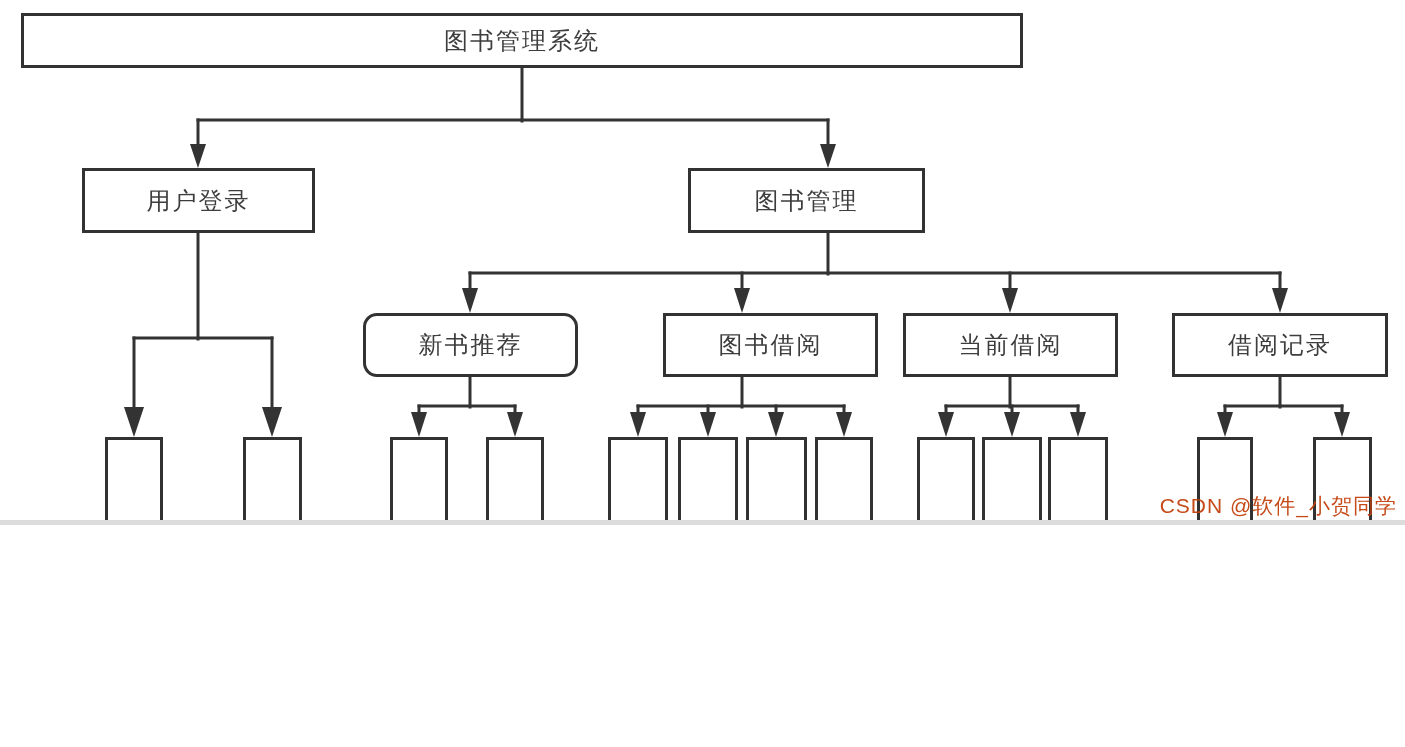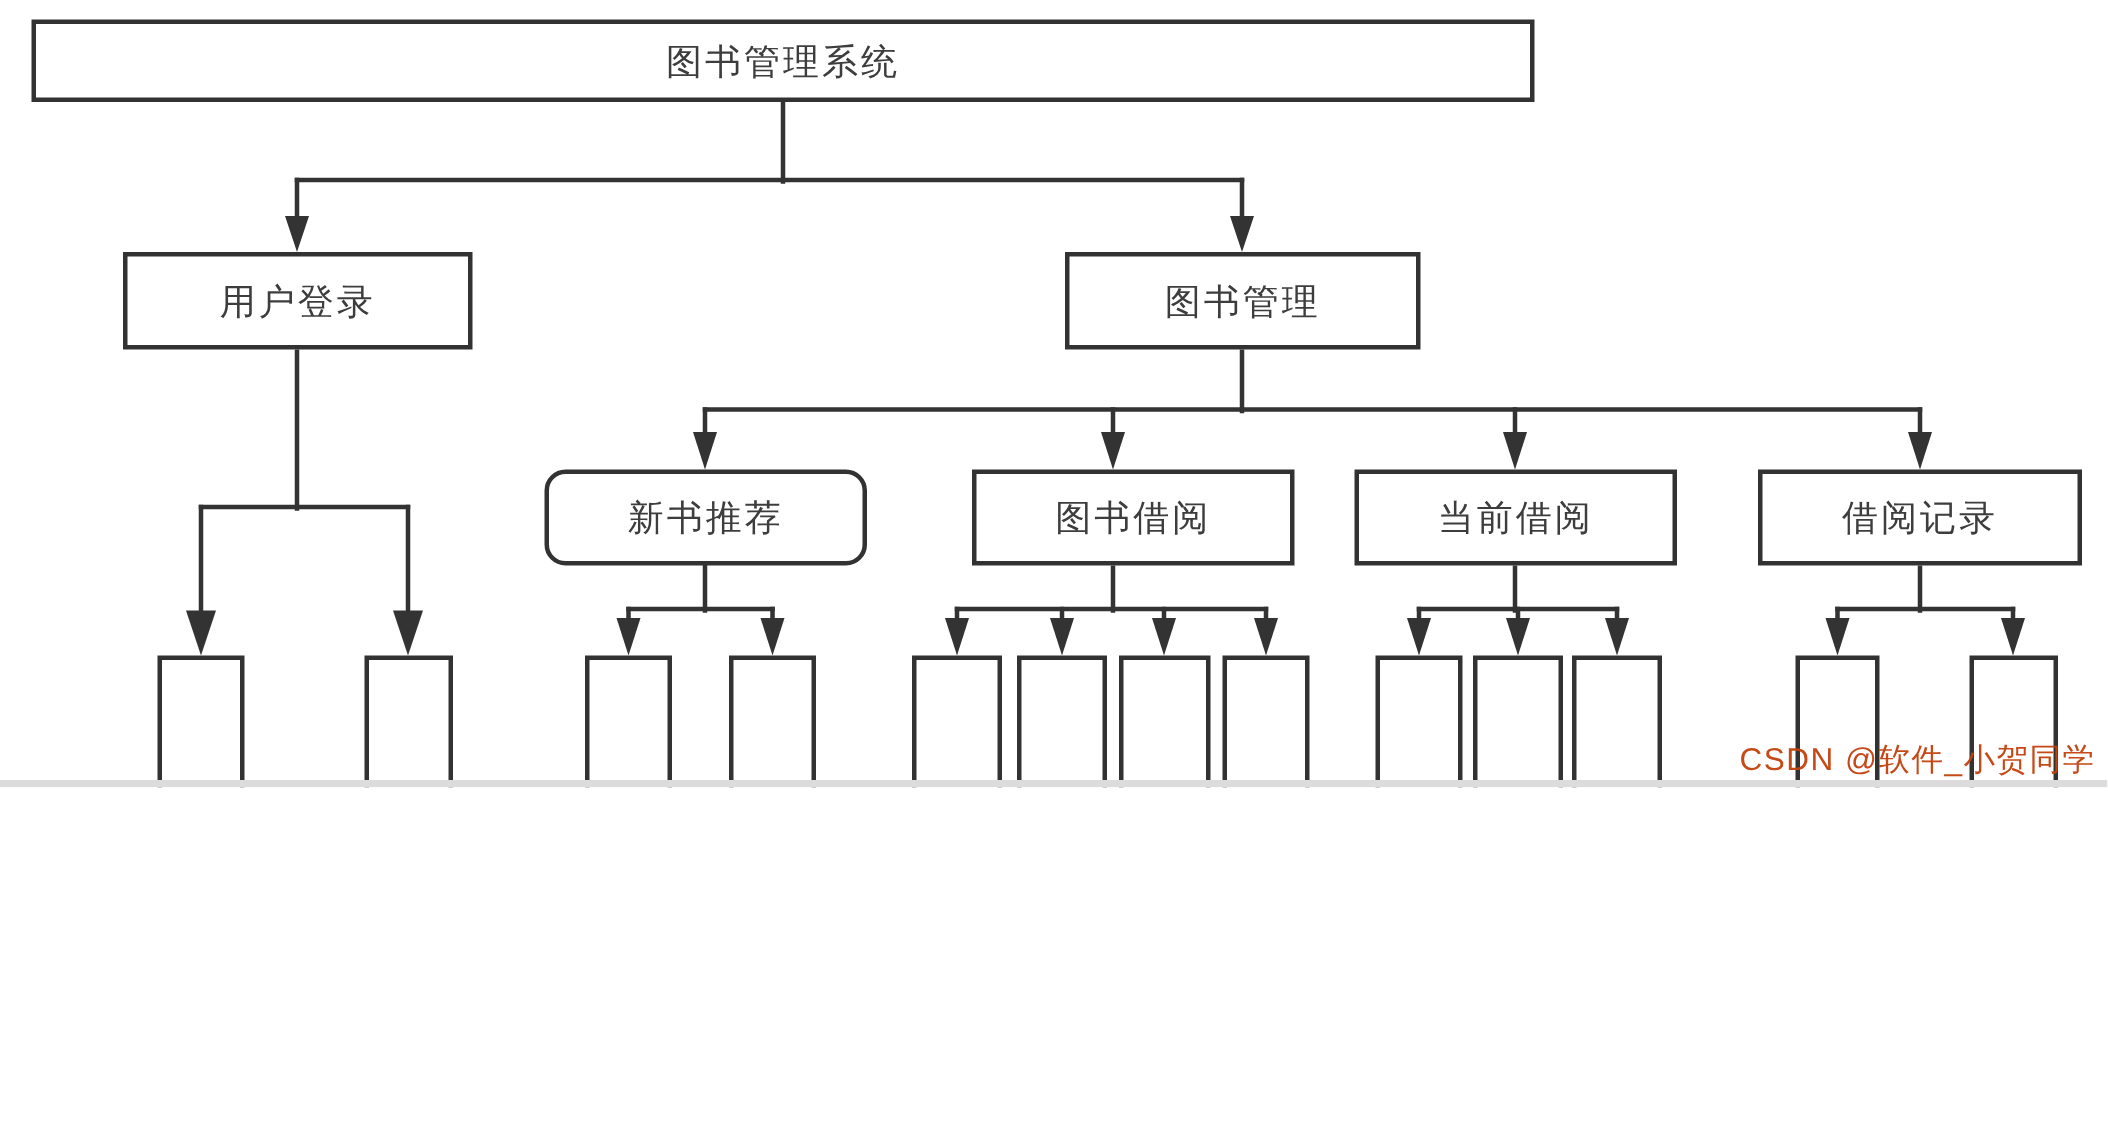--- a/index.html
+++ b/index.html
@@ -116,24 +116,24 @@
       <polygon points="1012,437 1004,412 1020,412"></polygon>
       <polygon points="1078,437 1070,412 1086,412"></polygon>
       <polygon points="1225,437 1217,412 1233,412"></polygon>
       <polygon points="1342,437 1334,412 1350,412"></polygon>
     </g>
   </svg>
 
   <div class="hbox" style="left:21px;top:13px;width:1002px;height:55px;">图书管理系统</div>
 
   <div class="hbox" style="left:82px;top:168px;width:233px;height:65px;">用户登录</div>
-  <div class="hbox" style="left:710px;top:168px;width:237px;height:65px;">图书管理</div>
+  <div class="hbox" style="left:688px;top:168px;width:237px;height:65px;">图书管理</div>
 
   <div class="hbox" style="left:363px;top:313px;width:215px;height:64px;border-radius:14px;">新书推荐</div>
-  <div class="hbox" style="left:648px;top:313px;width:215px;height:64px;">图书借阅</div>
+  <div class="hbox" style="left:663px;top:313px;width:215px;height:64px;">图书借阅</div>
   <div class="hbox" style="left:903px;top:313px;width:215px;height:64px;font-family:Liberation Mono, monospace;">当前借阅</div>
   <div class="hbox" style="left:1172px;top:313px;width:216px;height:64px;font-family:Liberation Mono, monospace;">借阅记录</div>
 
   <div class="vbox" style="left:105px;width:58px;">
     <span class="vtext">用户登录</span>
   </div>
   <div class="vbox" style="left:243px;width:59px;">
     <span class="vtext">注销登录</span>
   </div>
 

